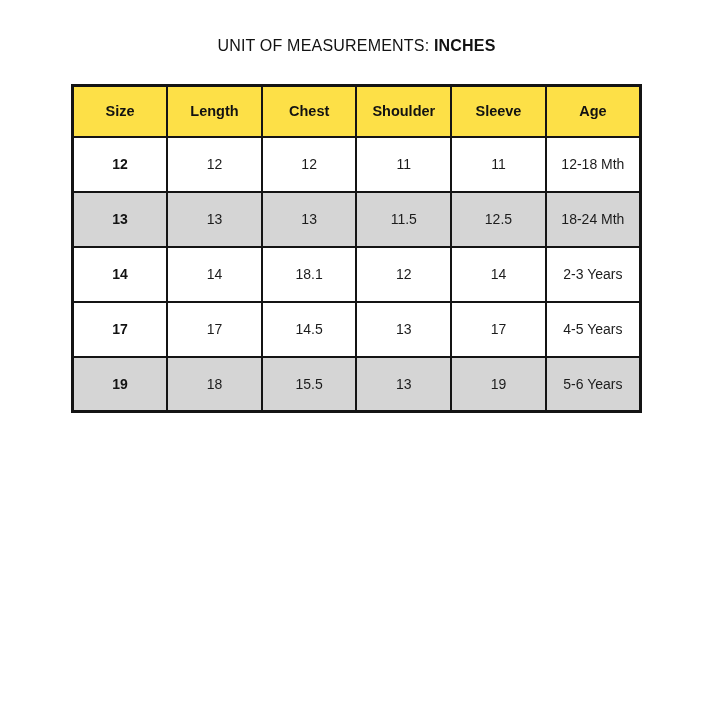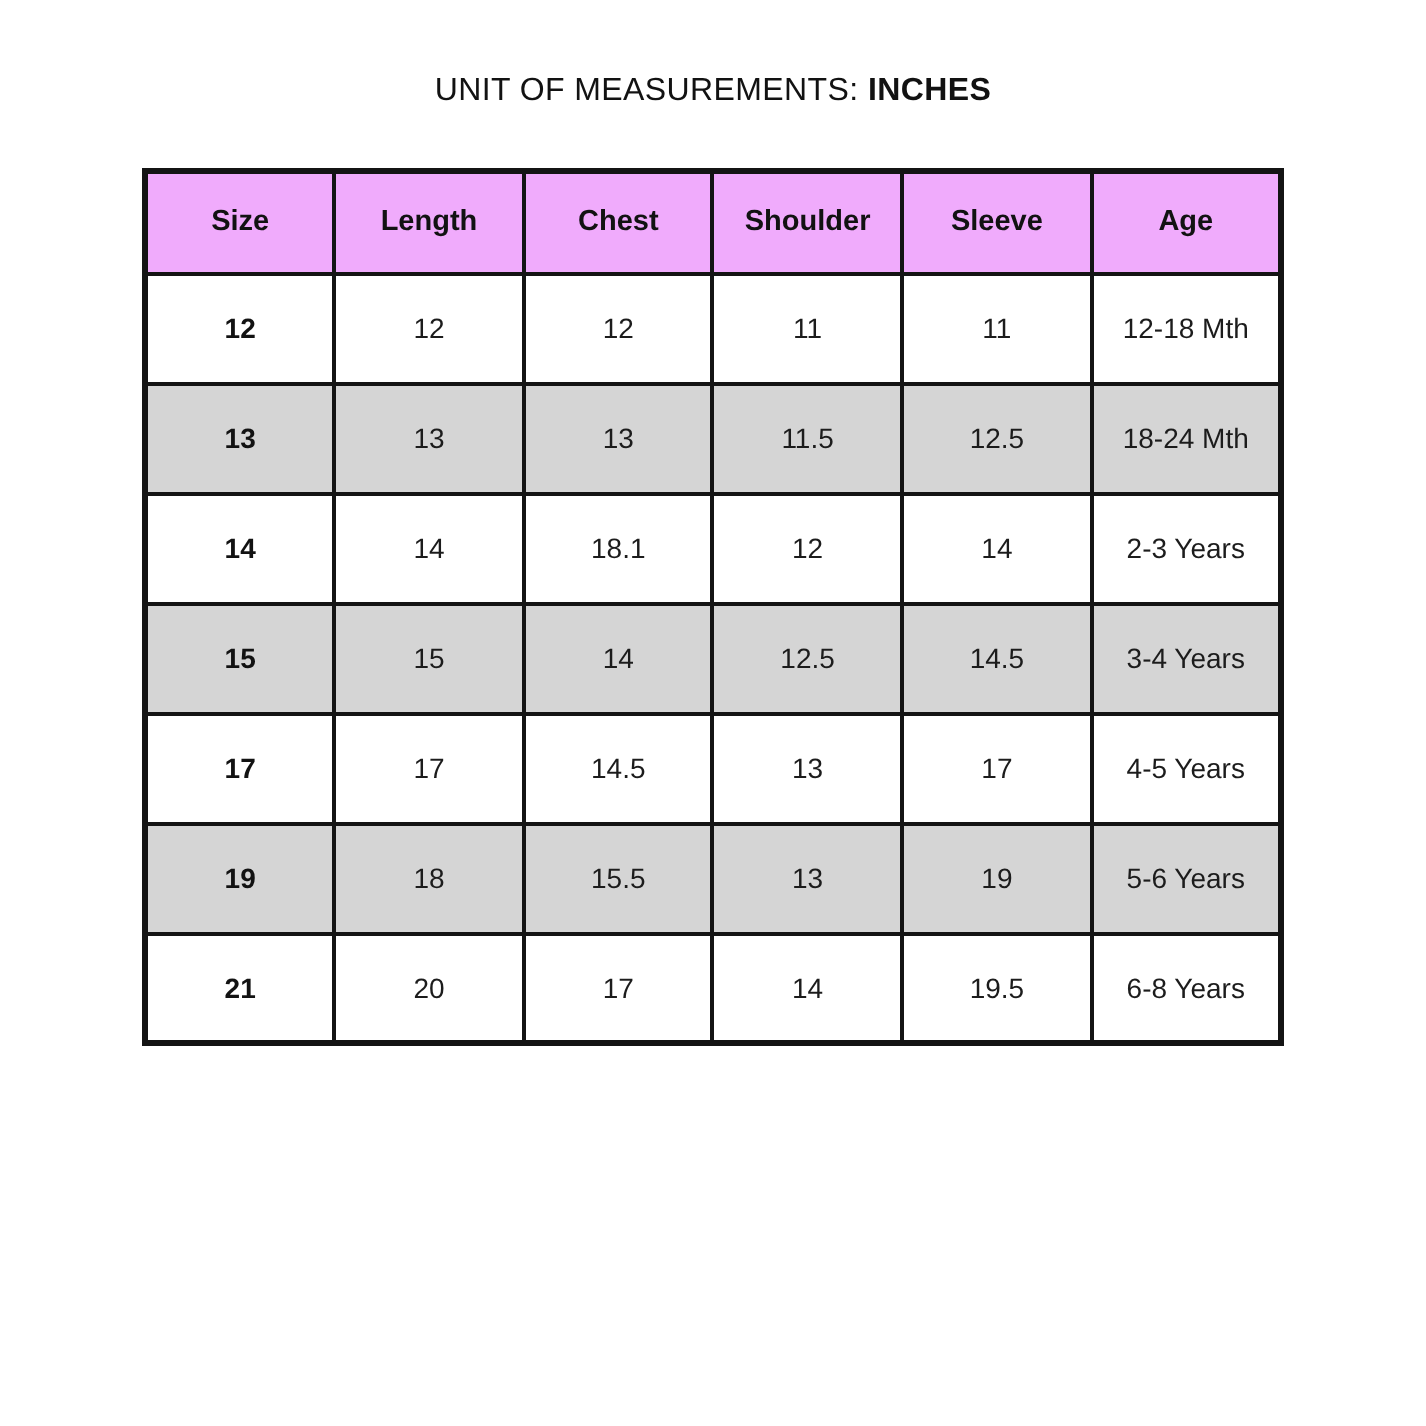--- a/index.html
+++ b/index.html
@@ -41,21 +41,21 @@
     border: 2px solid #141414;
     text-align: center;
     vertical-align: middle;
     font-size: 14px;
     padding: 0;
   }
   table.size-chart th {
     height: 51px;
     font-weight: 700;
     font-size: 14.5px;
-    background: #f0abfc;
+    background: #fde047;
   }
   table.size-chart td { height: 55px; font-weight: 400; color: #1c1c1c; }
   table.size-chart td.size-col { font-weight: 700; color: #121212; }
   table.size-chart tr.alt td { background: #d5d5d5; }
   table.size-chart tr.plain td { background: #ffffff; }
   .note {
     margin-top: 34px;
     max-width: 545px;
     text-align: center;
     font-size: 16px;
@@ -99,48 +99,32 @@
           <td>18-24 Mth</td>
         </tr>
         <tr class="plain">
           <td class="size-col">14</td>
           <td>14</td>
           <td>18.1</td>
           <td>12</td>
           <td>14</td>
           <td>2-3 Years</td>
         </tr>
-        <tr class="alt">
-          <td class="size-col">15</td>
-          <td>15</td>
-          <td>14</td>
-          <td>12.5</td>
-          <td>14.5</td>
-          <td>3-4 Years</td>
-        </tr>
         <tr class="plain">
           <td class="size-col">17</td>
           <td>17</td>
           <td>14.5</td>
           <td>13</td>
           <td>17</td>
           <td>4-5 Years</td>
         </tr>
         <tr class="alt">
           <td class="size-col">19</td>
           <td>18</td>
           <td>15.5</td>
           <td>13</td>
           <td>19</td>
           <td>5-6 Years</td>
         </tr>
-        <tr class="plain">
-          <td class="size-col">21</td>
-          <td>20</td>
-          <td>17</td>
-          <td>14</td>
-          <td>19.5</td>
-          <td>6-8 Years</td>
-        </tr>
       </tbody>
   </table>
 
 </div>
 
 </body></html>

